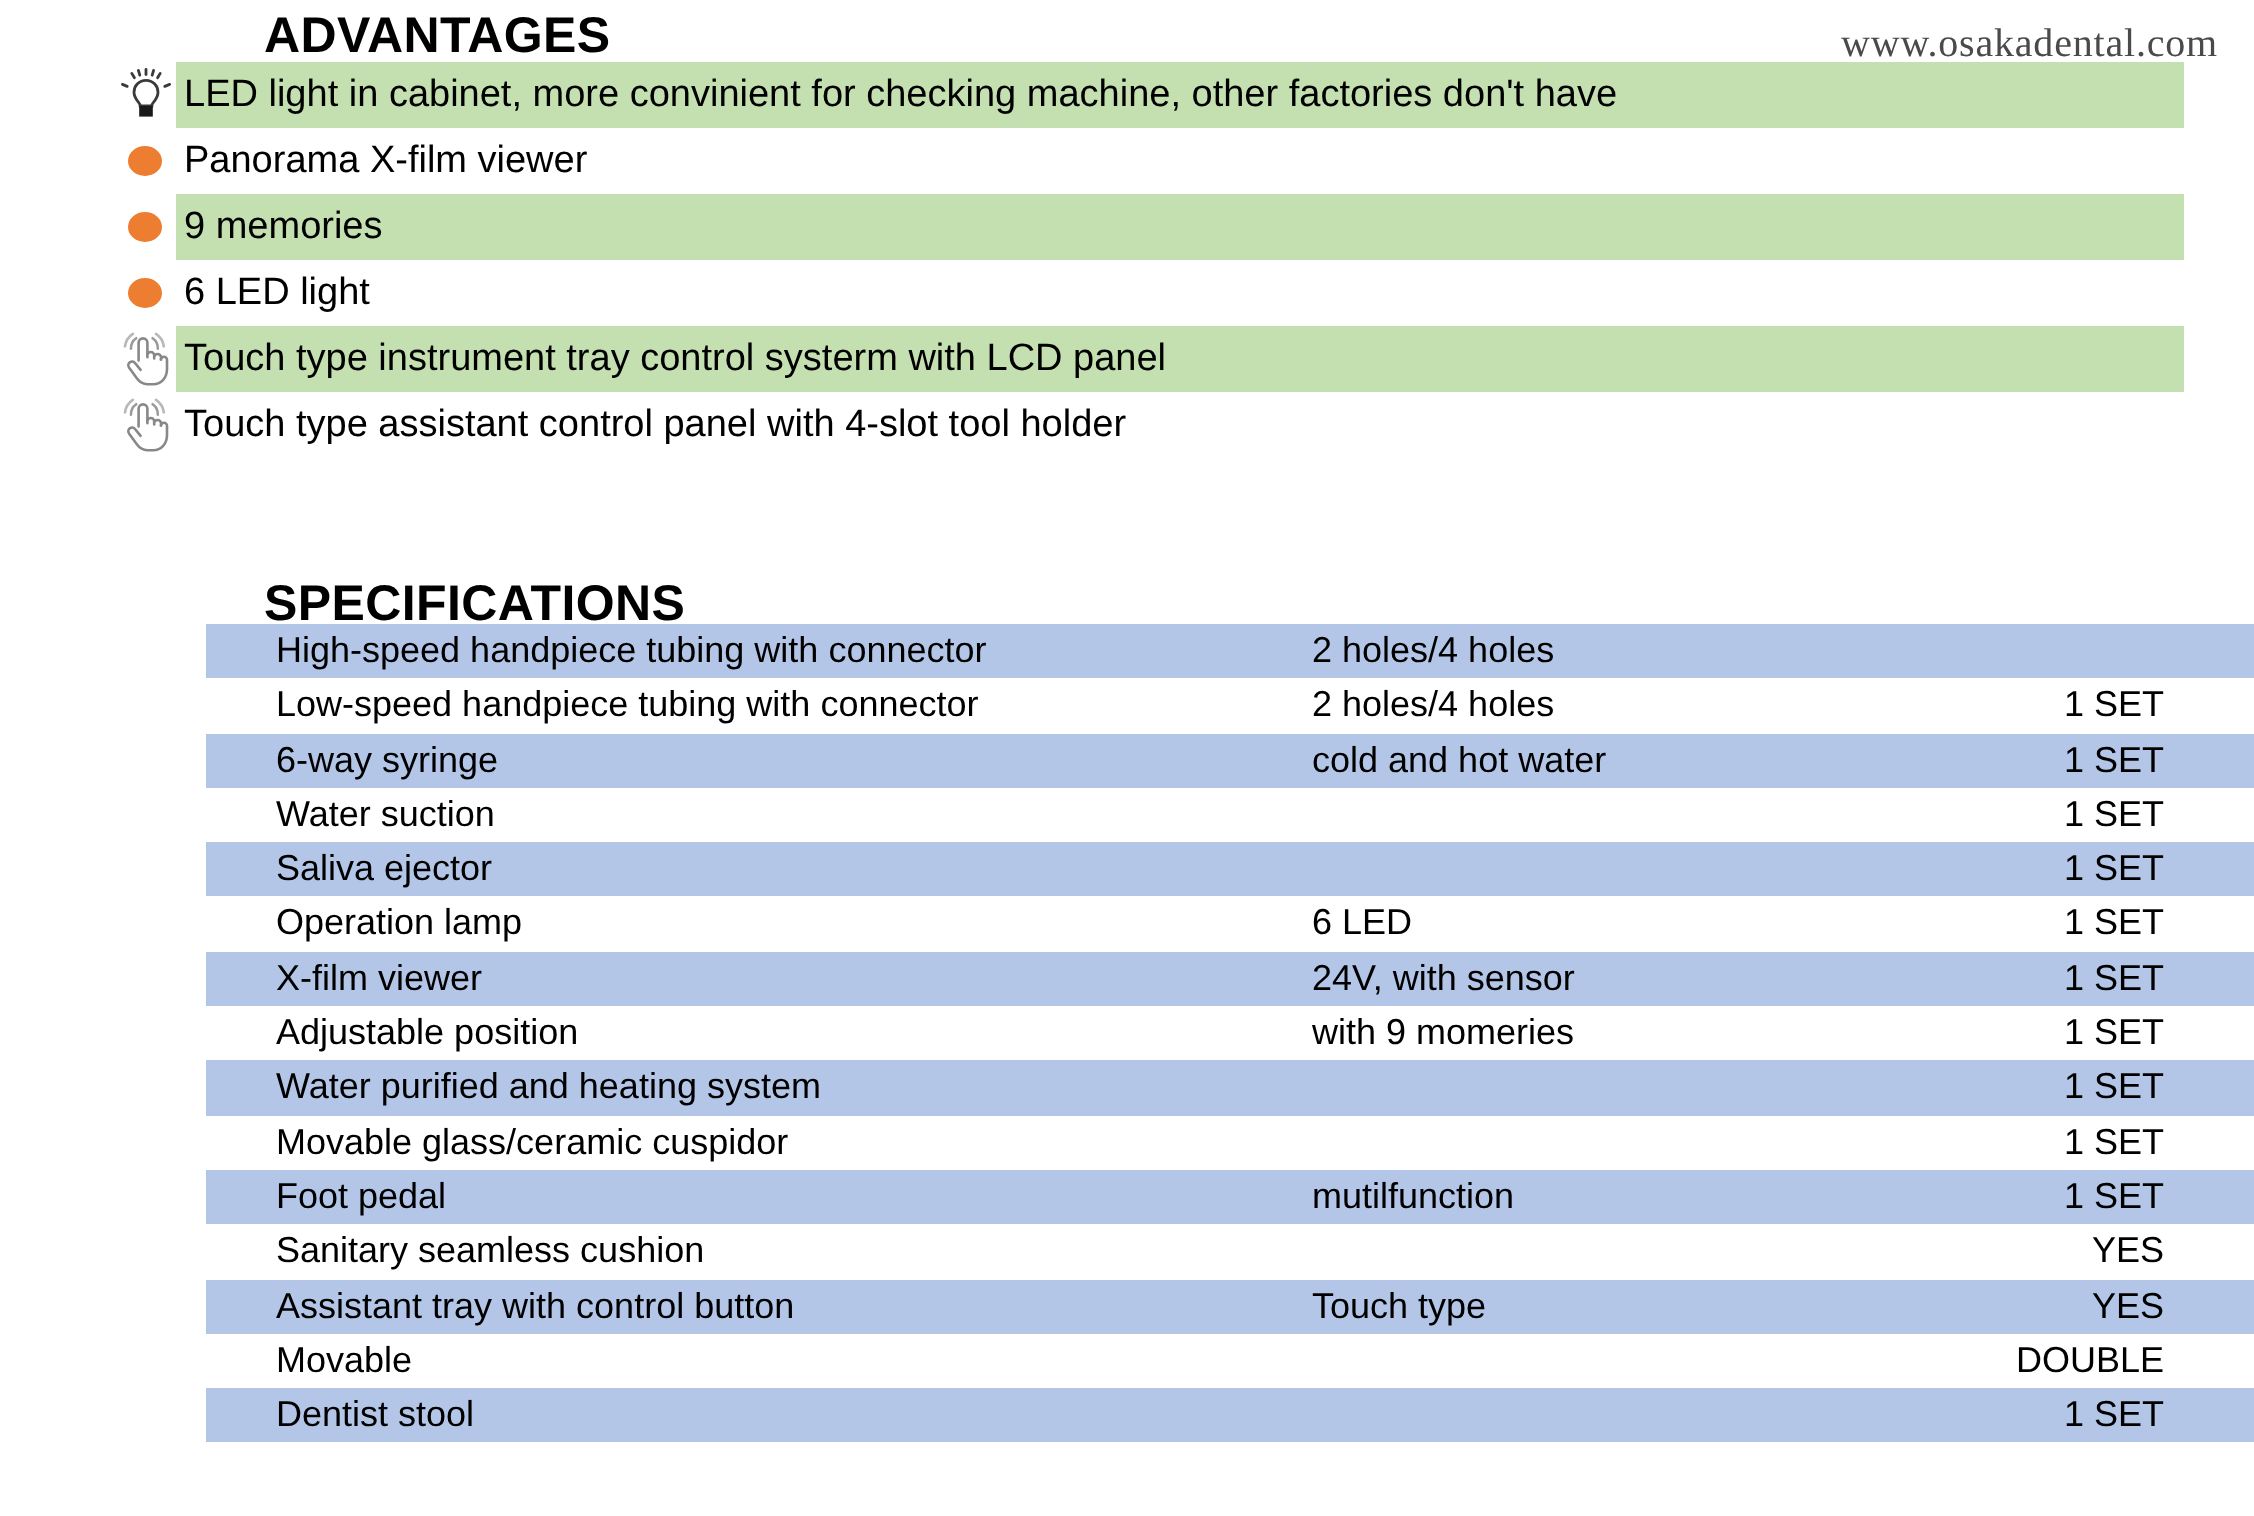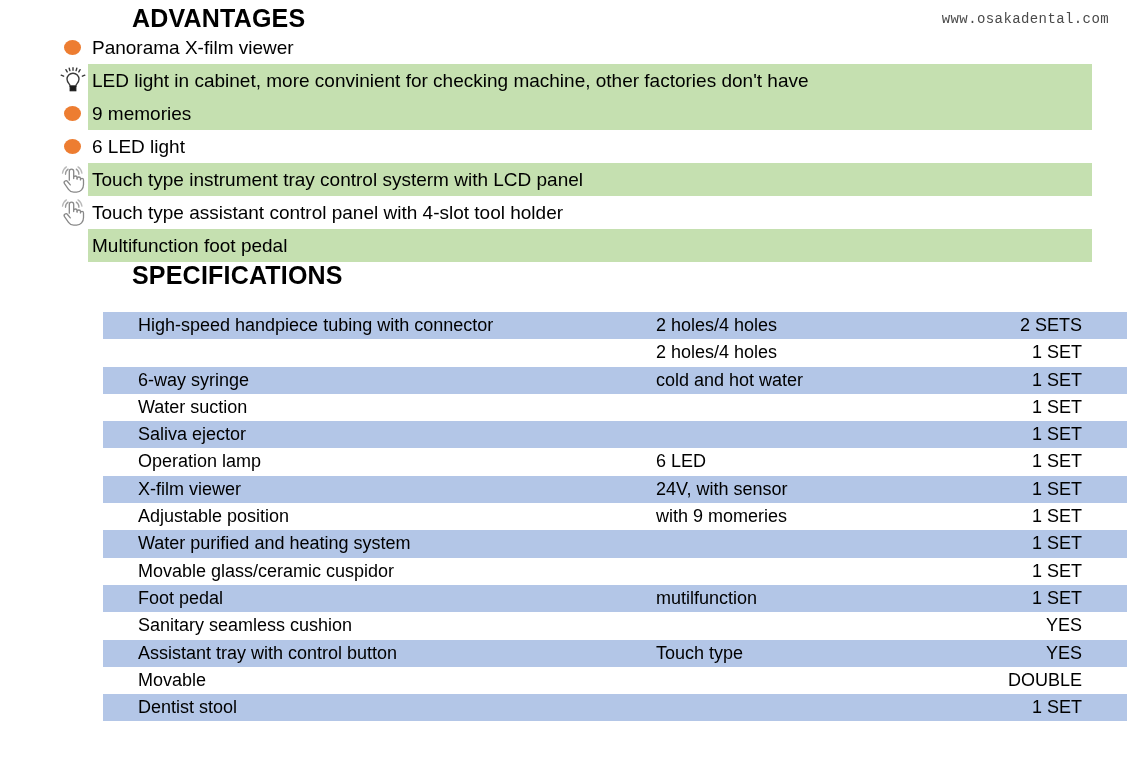--- a/index.html
+++ b/index.html
@@ -16,40 +16,40 @@
     position: relative;
     overflow: hidden;
     -webkit-font-smoothing: antialiased;
   }
 
   
   .watermark {
     position: absolute;
     top: 11px;
     right: 18px;
-    font-family: Liberation Mono, monospace;
-    font-size: 14px;
+    font-family: Liberation Serif, serif;
+    font-size: 20px;
     letter-spacing: 0.4px;
     color: #4a4a4a;
     white-space: nowrap;
     z-index: 5;
   }
 
   
   .section-title {
     position: absolute;
     left: 92px;
     font-size: 25px;
     font-weight: bold;
     letter-spacing: 0.2px;
     white-space: nowrap;
     margin-left: 40px;
   }
   #advantages-title { top: 4px; }
-  #specs-title { top: 261px; }
+  #specs-title { top: 288px; }
 
   
   #advantages-list {
     position: absolute;
     left: 0;
     top: 31px;
     width: 1127px;
   }
   .adv-row {
     position: relative;
@@ -129,45 +129,45 @@
   }
 </style>
 </head>
 <body>
 
 <div class="watermark">www.osakadental.com</div>
 
 <div class="section-title" id="advantages-title">ADVANTAGES</div>
 
 <div id="advantages-list">
-    <div class="adv-row">
-      <div class="adv-stripe plain"></div>
-      <div class="adv-icon">
-        <div class="dot" style="background: rgb(237, 125, 49);"></div>
-      </div>
-      <div class="adv-label">Panorama X-film viewer</div>
-    </div>
     <div class="adv-row">
       <div class="adv-stripe green" style="background: rgb(197, 224, 176);"></div>
       <div class="adv-icon">
         <svg width="26" height="28" viewBox="0 0 26 28" fill="none" stroke="#3a3a3a" stroke-width="1.4" stroke-linecap="round">
           <path d="M13 6.2c-3.4 0-6 2.6-6 5.9 0 2.2 1.1 3.6 2.1 4.8.6.7 1 1.3 1 2.1h5.8c0-.8.4-1.4 1-2.1 1-1.2 2.1-2.6 2.1-4.8 0-3.3-2.6-5.9-6-5.9z" fill="#ffffff"></path>
           <rect x="10.1" y="19.4" width="5.8" height="4.4" fill="#1a1a1a" stroke="#1a1a1a" stroke-width="1"></rect>
           <path d="M13 3.3V0.7"></path>
           <path d="M7.2 4.9 5.9 2.7"></path>
           <path d="M18.8 4.9 20.1 2.7"></path>
           <path d="M3.6 9.2 1.2 8.2"></path>
           <path d="M22.4 9.2 24.8 8.2"></path>
           <path d="M9.9 3.6 9.2 1.2"></path>
           <path d="M16.1 3.6 16.8 1.2"></path>
         </svg>
       </div>
       <div class="adv-label">LED light in cabinet, more convinient for checking machine, other factories don't have</div>
     </div>
     <div class="adv-row">
+      <div class="adv-stripe plain"></div>
+      <div class="adv-icon">
+        <div class="dot" style="background: rgb(237, 125, 49);"></div>
+      </div>
+      <div class="adv-label">Panorama X-film viewer</div>
+    </div>
+    <div class="adv-row">
       <div class="adv-stripe green" style="background: rgb(197, 224, 176);"></div>
       <div class="adv-icon">
         <div class="dot" style="background: rgb(237, 125, 49);"></div>
       </div>
       <div class="adv-label">9 memories</div>
     </div>
     <div class="adv-row">
       <div class="adv-stripe plain"></div>
       <div class="adv-icon">
         <div class="dot" style="background: rgb(237, 125, 49);"></div>
@@ -199,37 +199,33 @@
           <path d="M18.1 12.6c0-.9.8-1.6 1.7-1.6s1.7.7 1.7 1.6v1.6" fill="#ffffff"></path>
           <path d="M21.5 13.9c0-.9.7-1.5 1.5-1.5s1.5.7 1.5 1.5v4.6c0 4.3-2.8 7.6-6.9 7.6h-2.9c-2.4 0-3.9-1-5.2-2.8l-4-5.6c-.6-.9-.4-2 .5-2.6.8-.6 1.9-.4 2.5.4l2.8 3.4" fill="#ffffff"></path>
           <path d="M6.5 8.3A6 6 0 0 1 9.1 3.1" opacity="0.85"></path>
           <path d="M3.5 7.2A8.8 8.8 0 0 1 7.4 0.9" opacity="0.6"></path>
           <path d="M19.9 8.3a6 6 0 0 0-2.6-5.2" opacity="0.85"></path>
           <path d="M22.9 7.2A8.8 8.8 0 0 0 19 0.9" opacity="0.6"></path>
         </svg>
       </div>
       <div class="adv-label">Touch type assistant control panel with 4-slot tool holder</div>
     </div>
-    <div class="adv-row">
-      <div class="adv-stripe green" style="background: rgb(197, 224, 176);"></div>
-      <div class="adv-label">Multifunction foot pedal</div>
-    </div>
   </div>
 
 <div class="section-title" id="specs-title">SPECIFICATIONS</div>
 
 <div id="specs-table">
     <div class="spec-row">
       <div class="spec-stripe blue" style="background: rgb(179, 198, 231);"></div>
       <div class="cell cell-name">High-speed handpiece tubing with connector</div>
       <div class="cell cell-detail">2 holes/4 holes</div>
-      <div class="cell cell-qty">2 SETS</div>
-    </div>
-    <div class="spec-row">
-      <div class="spec-stripe plain"></div>
+    </div>
+    <div class="spec-row">
+      <div class="spec-stripe plain"></div>
+      <div class="cell cell-name">Low-speed handpiece tubing with connector</div>
       <div class="cell cell-detail">2 holes/4 holes</div>
       <div class="cell cell-qty">1 SET</div>
     </div>
     <div class="spec-row">
       <div class="spec-stripe blue" style="background: rgb(179, 198, 231);"></div>
       <div class="cell cell-name">6-way syringe</div>
       <div class="cell cell-detail">cold and hot water</div>
       <div class="cell cell-qty">1 SET</div>
     </div>
     <div class="spec-row">

